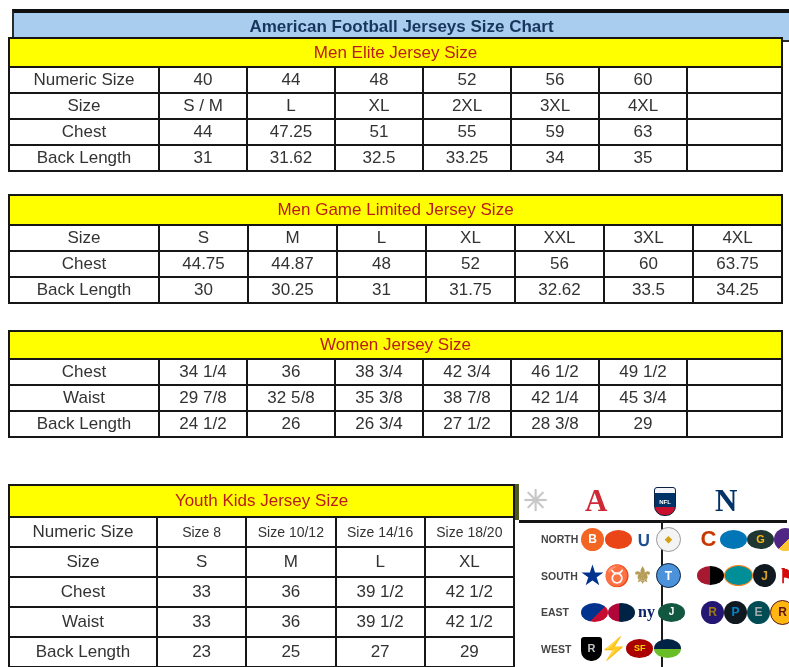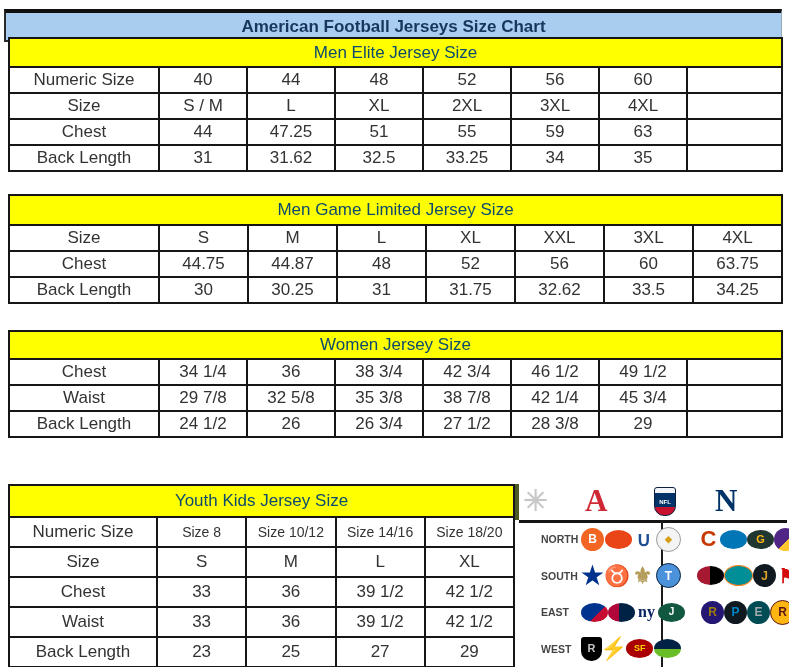--- a/index.html
+++ b/index.html
@@ -3,38 +3,38 @@
 <meta charset="utf-8">
 <style>
   html,body{margin:0;padding:0;}
   body{
     width:789px;height:667px;position:relative;overflow:hidden;
     background:#ffffff;
     font-family:"Liberation Sans", sans-serif;
   }
   
   .title-bar{
-    position:absolute;left:4px;top:9px;width:775px;height:27px;
+    position:absolute;left:12px;top:9px;width:775px;height:27px;
     background:#a9cdee;
     border-top:4px solid #101010;border-bottom:2px solid #2a2a2a;
     border-left:2px solid #2a2a2a;border-right:1px solid #9ab;
     display:flex;align-items:center;justify-content:center;
     font-size:17px;font-weight:bold;color:#17365d;
   }
   
   .size-table{
     position:absolute;left:8px;border-collapse:collapse;table-layout:fixed;
     background:#fff;
   }
   .size-table td{
     border:2px solid #161616;text-align:center;vertical-align:middle;
     font-size:17px;color:#333333;padding:0;white-space:nowrap;overflow:hidden;
   }
   .size-table tr.band td{
-    background:#ffff00;color:#0c4a6e;
+    background:#ffff00;color:#b91c1c;
   }
   .t1{top:37px;width:775px;}
   .t1 tr{height:26px;} .t1 tr.band{height:29px;}
   .t2{top:194px;width:775px;}
   .t2 tr{height:26px;} .t2 tr.band{height:30px;}
   .t3{top:330px;width:775px;}
   .t3 tr{height:26px;padding-left:19px;} .t3 tr.band{height:28px;}
   .t4{top:484px;width:507px;}
   .t4 tr{height:30px;} .t4 tr.band{height:32px;}
   .t4 tr.small-row td{font-size:14px;}

